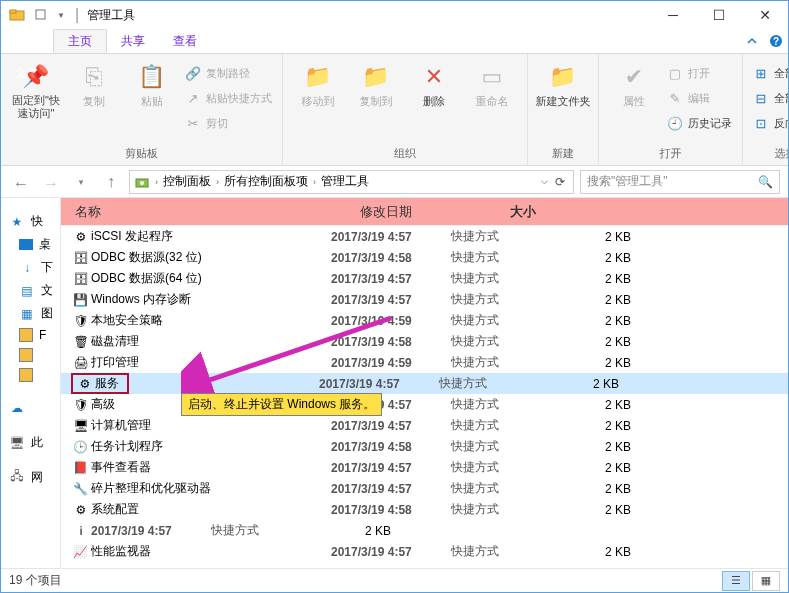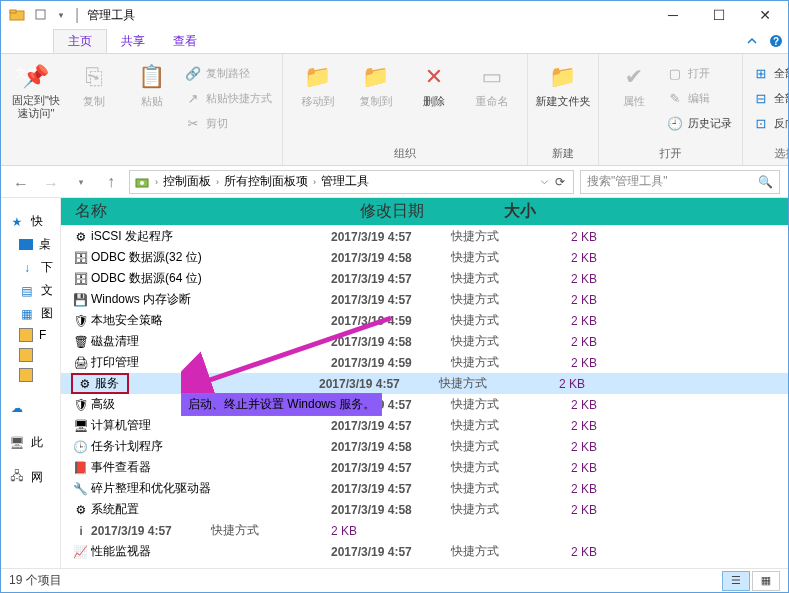--- a/index.html
+++ b/index.html
@@ -51,39 +51,39 @@
 
 .body { display: flex; height: calc(100% - 28px - 25px - 112px - 32px - 24px); }
 .sidebar { width: 60px; border-right: 1px solid #e8e8e8; padding-top: 12px; }
 .sidebar .srow { display: flex; align-items: center; gap: 6px; padding: 3px 4px 3px 18px; font-size: 12px; white-space: nowrap; overflow: hidden; position: relative; }
 .sidebar .srow .sico { width: 16px; height: 16px; flex-shrink: 0; display:flex; align-items:center; justify-content:center; }
 .sidebar .srow.top { padding-left: 8px; }
 .sidebar .srow .fold { width:14px;height:14px;border:1px solid #808080; background:#f4bd44; }
 .sidebar .section-gap { height: 12px; }
 
 .main { flex: 1; overflow: auto; position: relative; }
-.colheaders { display: flex; font-size: 16px; color: #333; height: 28px; align-items: center; border-bottom: 1px solid #eee; padding-left: 10px; position: sticky; top: 0; background: #14b8a6; }
+.colheaders { display: flex; font-size: 13px; color: #333; height: 28px; align-items: center; border-bottom: 1px solid #eee; padding-left: 10px; position: sticky; top: 0; background: #fca5a5; }
 .colheaders > div { padding-left: 4px; }
 .c-name { width: 260px; }
 .c-date { width: 120px; margin-left: 25px; }
 .c-type { width: 120px; }
 .c-size { width: 80px; text-align: right; padding-right: 20px; font-weight: bold; }
 
 .files { font-size: 12px; }
 .frow { display: flex; align-items: center; height: 21px; padding-left: 10px; }
 .frow.sel { background: #cde8ff; }
 .frow .fico { width: 20px; height: 16px; display: flex; align-items: center; justify-content: center; }
 .frow .fname { width: 240px; overflow: hidden; white-space: nowrap; }
 .frow .fdate { width: 120px; color: #555; font-weight: bold; }
 .frow .ftype { width: 120px; color: #555; }
-.frow .fsize { width: 80px; text-align: left; color: #701a75; padding-right: 20px; }
+.frow .fsize { width: 80px; text-align: right; color: #000000; padding-right: 20px; }
 .boxwrap { display: inline-flex; align-items: center; border: 2px solid #b01030; padding: 0 2px; height: 21px; }
 
 
-.tooltip { position: absolute; left: 120px; top: 195px; background: #8b5cf6; border: 1px solid #808080; font-size: 12px; padding: 2px 6px; white-space: nowrap; z-index: 50; }
+.tooltip { position: absolute; left: 120px; top: 195px; background: #fde047; border: 1px solid #808080; font-size: 12px; padding: 2px 6px; white-space: nowrap; z-index: 50; }
 
 
 .arrow { position: absolute; pointer-events: none; z-index: 40; }
 
 
 .statusbar { position: absolute; bottom: 0; left: 0; right: 0; height: 24px; border-top: 1px solid #e5e5e5; display: flex; align-items: center; font-size: 12px; color: #444; padding: 0 8px; background: #fff; }
 .statusbar .viewbtns { margin-left: auto; display: flex; gap: 2px; }
 .statusbar .vbtn { width: 28px; height: 20px; border: 1px solid #ccc; display: flex; align-items: center; justify-content: center; font-size: 11px; }
 .statusbar .vbtn.active { background: #cde8ff; border-color: #7ab8e6; }
 
@@ -159,20 +159,21 @@
         <div class="smallbtn dim">
             <span class="sg">↗</span>
             <span>粘贴快捷方式</span>
           </div>
         <div class="smallbtn dim">
             <span class="sg">✂</span>
             <span>剪切</span>
           </div>
       </div>
     </div>
+    <div class="group-label">剪贴板</div>
   </div>
 
   <div class="group">
     <div class="group-body">
       <div class="bigbtn dim">
           <span class="glyph">📁</span>
           <span>移动到</span>
         </div>
       <div class="bigbtn dim">
           <span class="glyph">📁</span>

